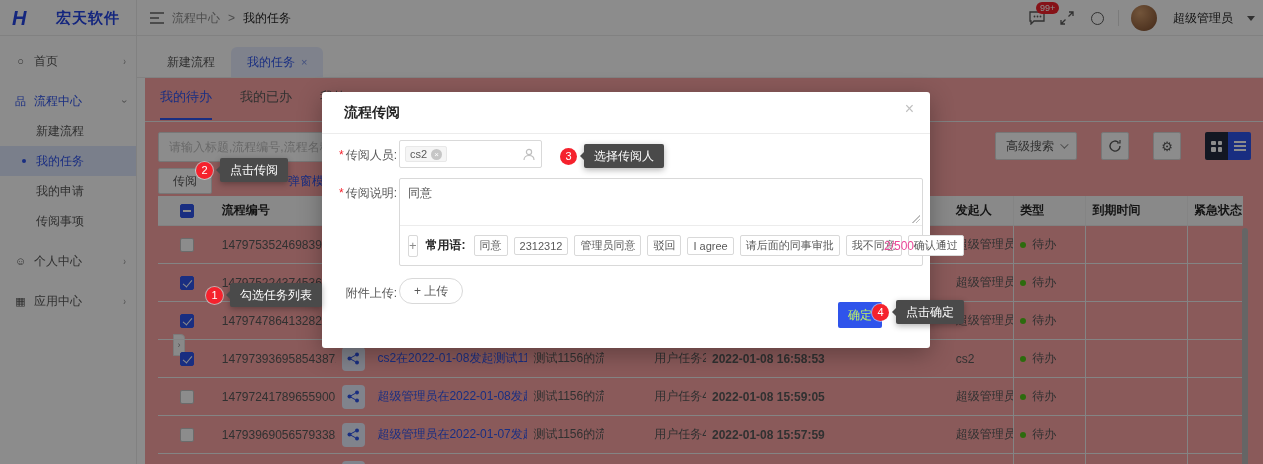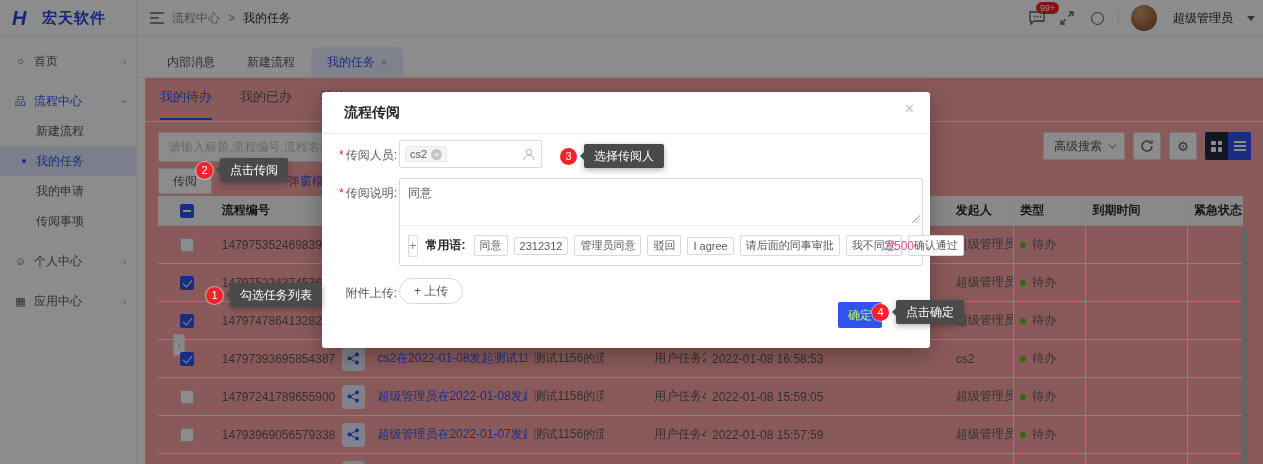--- a/index.html
+++ b/index.html
@@ -3,21 +3,21 @@
 <meta charset="utf-8">
 <style>
   * { margin:0; padding:0; box-sizing:border-box; }
   body { font-family:"Liberation Sans","DejaVu Sans",sans-serif; background:#888; }
   #app { position:relative; width:1263px; height:464px; background:#fff; overflow:hidden; font-size:12px; color:#595959; }
 
   
   .hdr { position:absolute; left:0; top:0; width:1263px; height:36px; background:#fff; border-bottom:1px solid #ececec; z-index:2; }
   .logo-area { position:absolute; left:0; top:0; width:137px; height:36px; border-right:1px solid #ececec; display:flex; align-items:center; padding-left:12px; }
   .logo-mark { width:22px; height:22px; color:#2646e6; font-weight:bold; font-size:20px; font-style:italic; line-height:22px; }
-  .logo-txt { color:#2646e6; font-size:15px; font-weight:bold; margin-left:8px; letter-spacing:1px; }
+  .logo-txt { color:#2646e6; font-size:15px; font-weight:bold; margin-left:22px; letter-spacing:1px; }
   .crumb { position:absolute; left:150px; top:0; height:36px; display:flex; align-items:center; gap:8px; }
   .crumb .dim1 { color:#8c8c8c; }
   .crumb .cur { color:#262626; }
   .hdr-right { position:absolute; right:8px; top:0; height:36px; display:flex; align-items:center; gap:12px; }
   .hicon { position:relative; width:18px; height:18px; display:flex; align-items:center; justify-content:center; color:#595959; }
   .badge99 { position:absolute; top:-7px; left:8px; background:#f5222d; color:#fff; font-size:9px; line-height:12px; padding:0 4px; border-radius:7px; white-space:nowrap; }
   .ring { width:13px; height:13px; border:1.5px solid #595959; border-radius:50%; }
   .vsep { width:1px; height:16px; background:#e0e0e0; }
   .avatar { width:26px; height:26px; border-radius:50%; background:radial-gradient(circle at 35% 30%, #d09a6a, #7a4a2c); }
   .uname { color:#262626; font-size:12px; margin-left:4px; }
@@ -45,21 +45,21 @@
   
   .content { position:absolute; left:145px; top:78px; width:1126px; height:386px; background:#fca5a5; }
   .subtabs { position:absolute; left:15px; top:10px; display:flex; gap:28px; font-size:13px; }
   .stab { padding-bottom:12px; color:#595959; cursor:pointer; }
   .stab.active { color:#2f54eb; border-bottom:2px solid #2f54eb; }
   .subline { position:absolute; left:0; top:43px; width:1126px; height:1px; background:#ececec; }
 
   .srch { position:absolute; left:13px; top:54px; width:410px; height:30px; border:1px solid #d9d9d9; border-radius:2px; padding:0 10px; font-size:12px; color:#595959; font-family:inherit; }
   .srch::placeholder { color:#bfbfbf; }
 
-  .rtools { position:absolute; right:20px; top:54px; display:flex; align-items:center; gap:8px; }
+  .rtools { position:absolute; right:20px; top:54px; display:flex; align-items:center; gap:24px; }
   .btn-adv { height:28px; border:1px solid #d9d9d9; border-radius:2px; background:#fff; padding:0 10px; font-size:12px; color:#595959; display:flex; align-items:center; gap:6px; }
   .chev { width:6px; height:6px; border-right:1.5px solid #8c8c8c; border-bottom:1.5px solid #8c8c8c; transform:rotate(45deg) translateY(-2px); }
   .sqbtn { width:28px; height:28px; border:1px solid #d9d9d9; border-radius:2px; background:#fff; display:flex; align-items:center; justify-content:center; color:#595959; font-size:13px; }
   .vtoggle { display:flex; }
   .vhalf { width:23px; height:28px; display:flex; align-items:center; justify-content:center; }
   .vhalf.grid { background:#232b3e; border-radius:2px 0 0 2px; }
   .vhalf.list { background:#2f54eb; border-radius:0 2px 2px 0; }
   .gicon { width:11px; height:11px; display:grid; grid-template-columns:1fr 1fr; gap:2px; }
   .gicon i { background:#fff; border-radius:1px; }
   .licon { width:12px; height:10px; border-top:2px solid #fff; border-bottom:2px solid #fff; position:relative; }
@@ -75,21 +75,21 @@
   .tbl { position:absolute; left:13px; top:118px; width:1085px; }
   .trow { display:flex; border-bottom:1px solid #f0f0f0; height:38px; align-items:center; }
   .trow.head { background:#fafafa; height:30px; color:#262626; font-weight:bold; border-bottom:1px solid #ececec; }
   .c { padding:0 6px; overflow:hidden; white-space:nowrap; text-overflow:ellipsis; height:100%; display:flex; align-items:center; }
   .c1 { width:60px; justify-content:center; }
   .c2 { width:125px; }
   .c3 { width:37px; }
   .c4 { width:163px; }
   .c5 { width:80px; }
   .c6 { width:60px;margin-left:44px; }
-  .c7 { width:255px; }
+  .c7 { width:255px;font-weight:bold; }
   .c8 { width:67px; }
   .c9 { width:75px; }
   .c10 { width:106px; }
   .c11 { width:57px; }
   .bord { border-right:1px solid #f0f0f0; }
   .link { color:#2f54eb; cursor:pointer; }
   .cb { width:14px; height:14px; border:1px solid #c4c4c4; border-radius:2px; background:#fff; position:relative; }
   .cb.on { background:#2f54eb; border-color:#2f54eb; }
   .cb.on::after { content:""; position:absolute; left:4px; top:1px; width:4px; height:8px; border-right:1.5px solid #fff; border-bottom:1.5px solid #fff; transform:rotate(40deg); }
   .cb.ind { background:#2f54eb; border-color:#2f54eb; }
@@ -209,21 +209,20 @@
     </div>
     <div class="sp8"></div>
     <div class="sitem">
       <span class="sic">▦</span>
       <span class="lab">应用中心</span>
         <span class="arr">›</span>
     </div>
   </div>
 
   <div class="tabbar">
-    <div class="tab"><span>内部消息</span></div>
     <div class="tab"><span>新建流程</span></div>
     <div class="tab active">
       <span>我的任务</span><span class="x">×</span>
     </div>
   </div>
 
   <div class="content">
     <div class="subtabs">
       <span class="stab active">我的待办</span>
       <span class="stab">我的已办</span>

